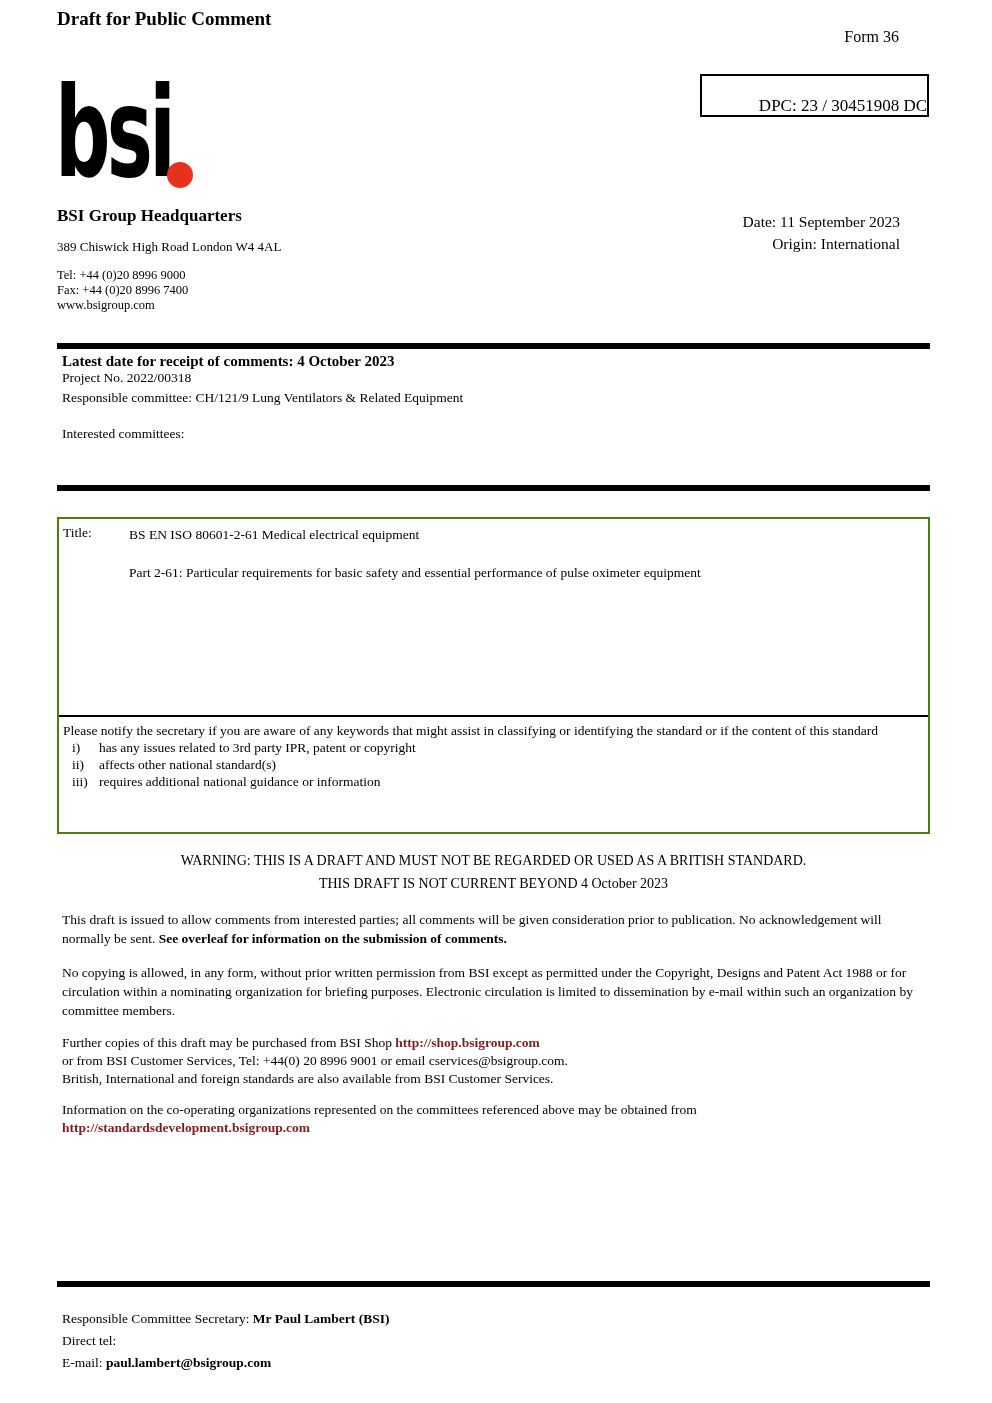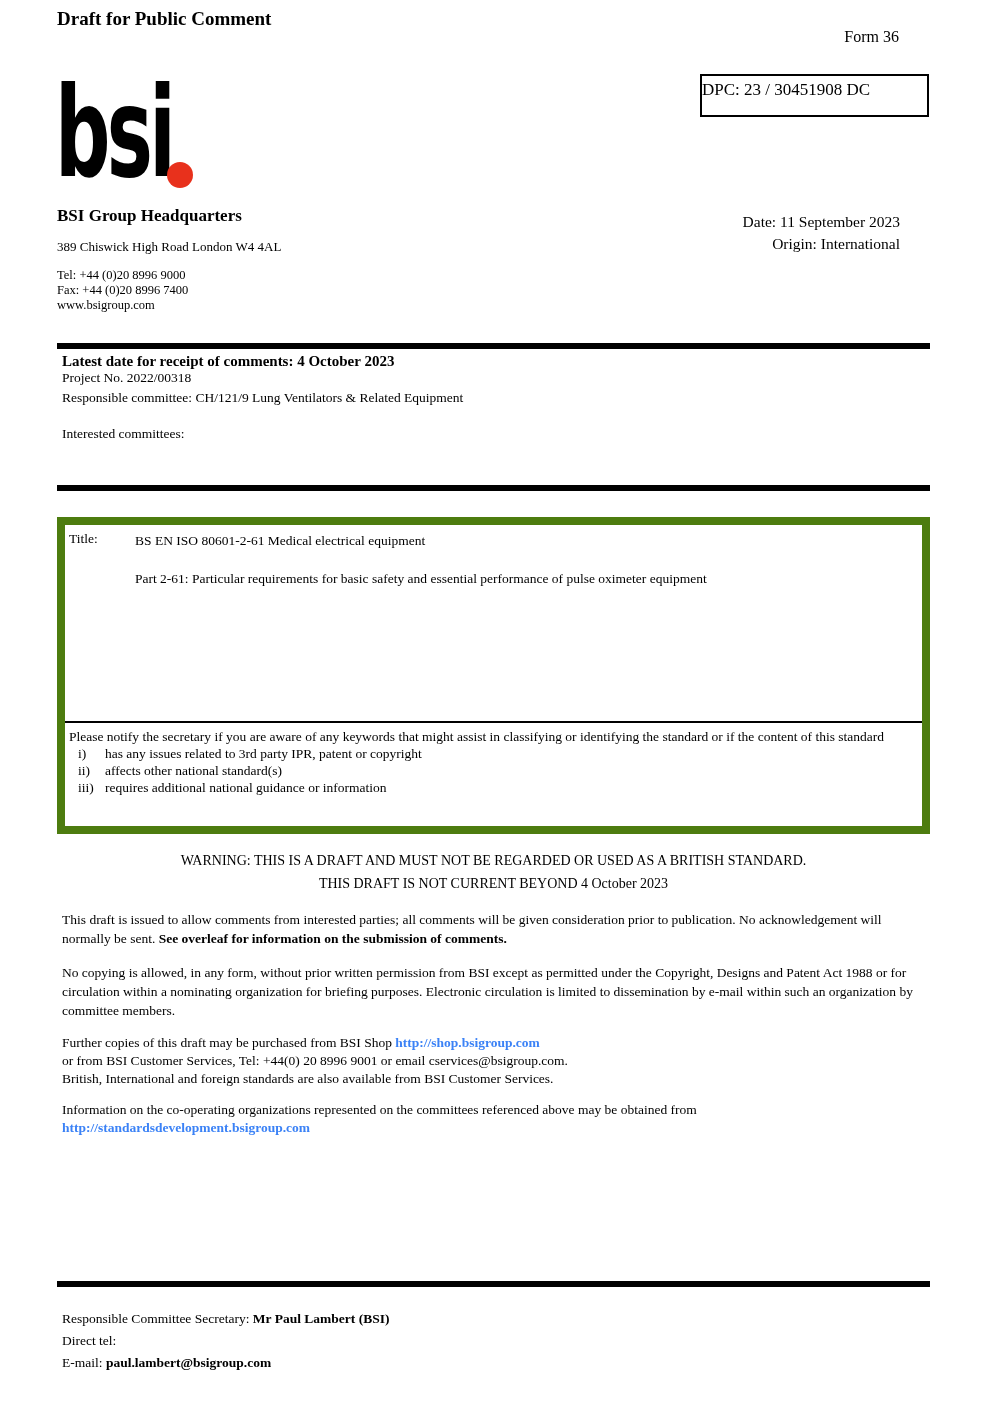--- a/index.html
+++ b/index.html
@@ -13,22 +13,22 @@
     color: #000000;
     overflow: hidden;
   }
   .abs { position: absolute; }
 
   .draft-title { left: 57px; top: 8px; font-size: 19px; font-weight: bold; }
   .form-no { top: 28px; right: 65px; font-size: 16px; margin-left: 20px; }
 
   .dpc-box {
     left: 700px; top: 74px; width: 229px; height: 43px;
-    border: 2px solid #000; text-align: left;
-    font-size: 17px; padding-top: 4px;
+    border: 2px solid #000; text-align: right;
+    font-size: 17px; padding-top: 20px;
   }
 
   .logo { left: 55px; top: 70px; width: 200px; height: 130px; }
   .logo-word {
     display: inline-block;
     font-family: "DejaVu Sans", sans-serif;
     font-weight: bold;
     font-size: 125px;
     line-height: 1;
     letter-spacing: -6px;
@@ -54,39 +54,39 @@
 
   .latest-row { left: 62px; top: 353px; width: 848px; display: flex; justify-content: space-between; align-items: baseline; flex-direction: column; }
   .latest-label { font-size: 15px; font-weight: bold; }
   .project-no { font-size: 13.5px; }
 
   .resp-comm { left: 62px; top: 390px; font-size: 13.5px; }
   .int-comm  { left: 62px; top: 426px; font-size: 13.5px; }
 
   .title-box {
     left: 57px; top: 517px; width: 873px; height: 317px;
-    border: 8px solid #4d7c0f;
+    border: 2px solid #4d7c0f;
   }
   .title-section { height: 196px; padding: 6px 5px 0 4px; display: flex; font-size: 13.5px; }
   .title-label { width: 66px; flex: none; }
   .title-content { flex: 1; line-height: 19px; }
   .title-line2 { margin-top: 19px; }
   .notify-section { border-top: 2px solid #000; padding: 5px 8px 0 4px; font-size: 13.5px; line-height: 17px; }
   .notify-item { display: flex; padding-left: 9px; }
   .notify-marker { flex: none; width: 27px; }
 
   .warning { left: 57px; top: 849px; width: 873px; text-align: center; font-size: 14px; font-weight: normal; line-height: 23px; }
 
   .para { left: 62px; width: 868px; font-size: 13.5px; line-height: 19px; }
   .p1 { top: 910px; }
   .p2 { top: 963px; }
   .p3 { top: 1034px; line-height: 18px; }
   .p4 { top: 1101px; line-height: 18px; }
 
-  .link { color: #3b82f6; font-weight: bold; text-decoration: none; }
+  .link { color: #7f1d1d; font-weight: bold; text-decoration: none; }
 
   .footer { left: 62px; top: 1308px; font-size: 13.5px; line-height: 22px; }
   b.inl { font-weight: bold; }
 </style>
 </head>
 <body>
 
 <div class="page">
 
   <div class="abs draft-title">Draft for Public Comment</div>

